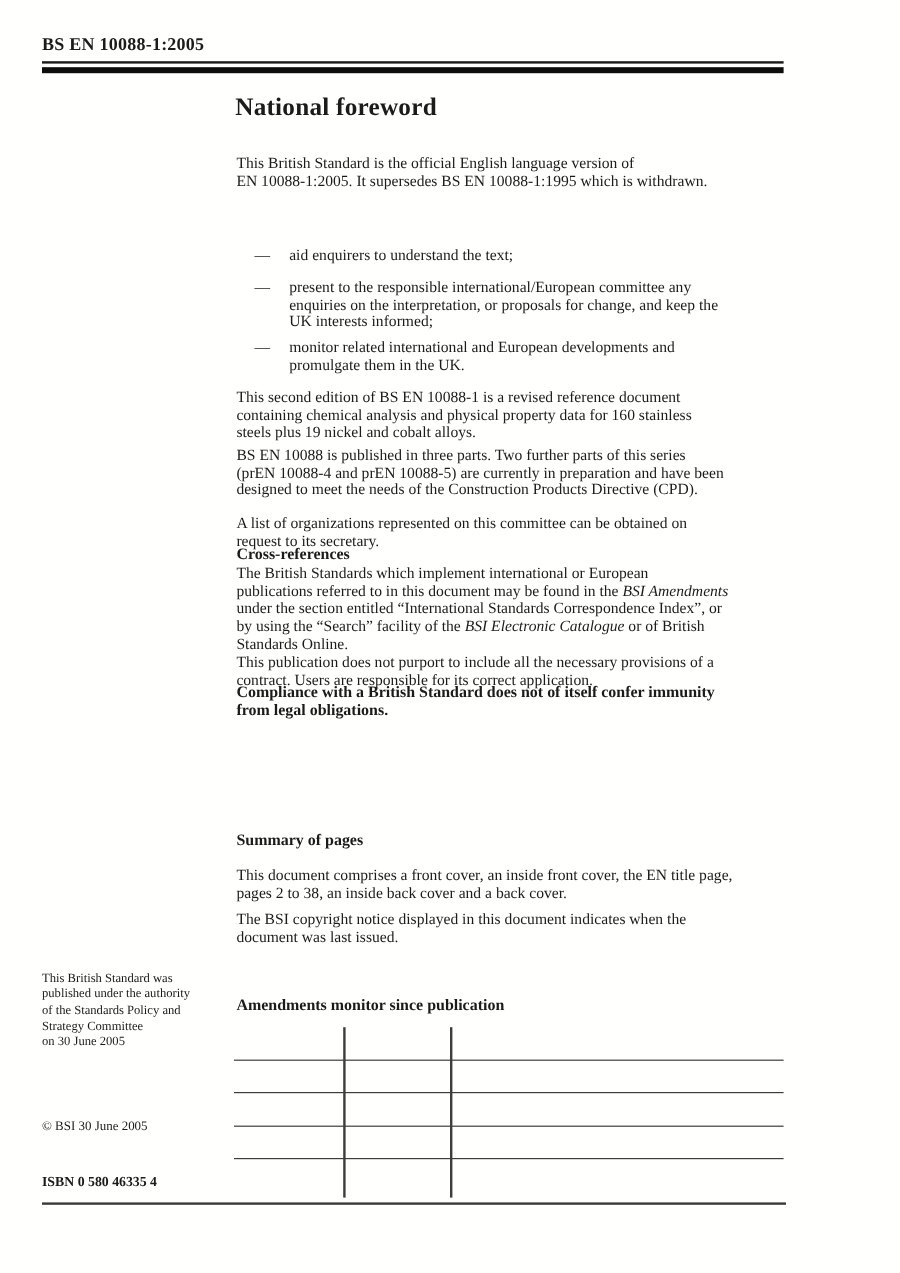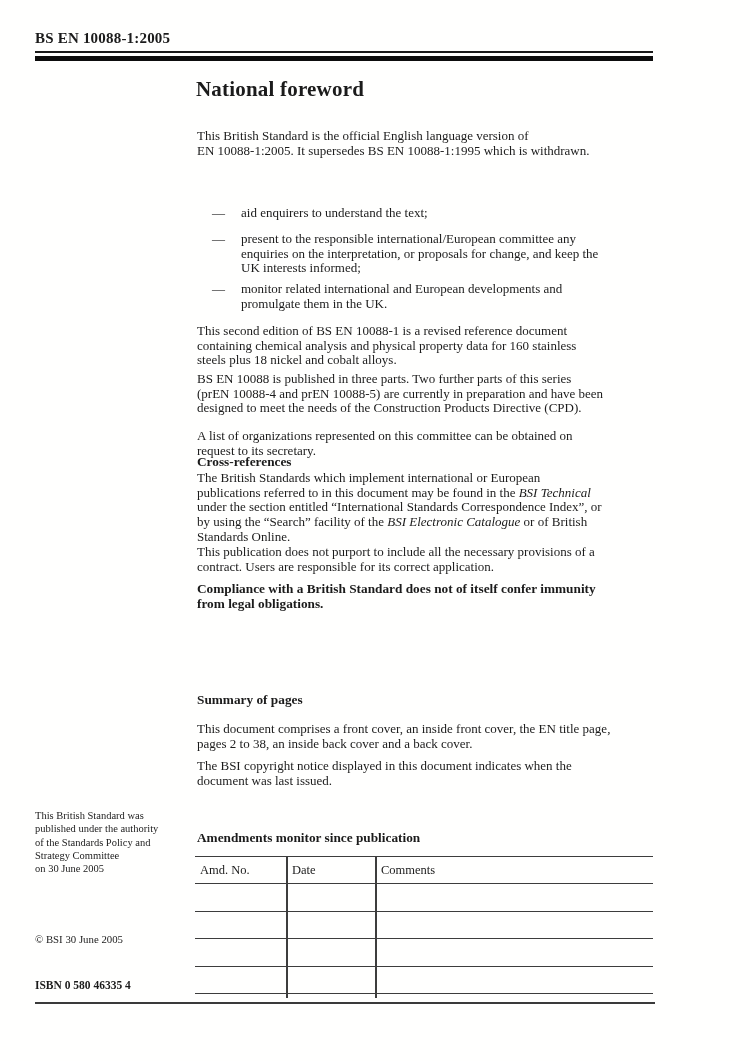--- a/index.html
+++ b/index.html
@@ -46,21 +46,21 @@
   .bullet-2          { top: 232px; }
   .bullet-3          { top: 282px; }
   .bullet-dash       { flex: 0 0 29px; }
   .bullet-text       { flex: 1; }
   .p-second-edition  { top: 324px; }
   .p-three-parts     { top: 372px; }
   .p-org-list        { top: 429px; }
   .h-crossref        { top: 454px; }
   .p-crossref        { top: 471px; }
   .p-provisions      { top: 545px; }
-  .p-compliance      { top: 582px; }
+  .p-compliance      { top: 570px; }
   .h-summary         { top: 692px; }
   .p-summary         { top: 722px; }
   .p-copyright-note  { top: 759px; }
 
   .amend-heading {
     left: 197px; top: 830px;
     font-size: 13.3px; font-weight: bold;
   }
   .amend-table {
     left: 195px; top: 856px;
@@ -125,53 +125,48 @@
 UK interests informed;</span>
   </div>
   <div class="abs bullet-item bullet-3">
     <span class="bullet-dash">—</span>
     <span class="bullet-text preline">monitor related international and European developments and
 promulgate them in the UK.</span>
   </div>
 
   <p class="abs para preline p-second-edition" style="margin:0;">This second edition of BS EN 10088-1 is a revised reference document
 containing chemical analysis and physical property data for 160 stainless
-steels plus 18 nickel and cobalt alloys.</p>
+steels plus 19 nickel and cobalt alloys.</p>
   <p class="abs para preline p-three-parts" style="margin:0;">BS EN 10088 is published in three parts. Two further parts of this series
 (prEN 10088-4 and prEN 10088-5) are currently in preparation and have been
 designed to meet the needs of the Construction Products Directive (CPD).</p>
   <p class="abs para preline p-org-list" style="margin:0;">A list of organizations represented on this committee can be obtained on
 request to its secretary.</p>
 
   <h2 class="abs subhead h-crossref" style="margin:0;">Cross-references</h2>
   <p class="abs para preline p-crossref" style="margin:0;"><span>The British Standards which implement international or European
-publications referred to in this document may be found in the </span><i>BSI Technical</i><span>
+publications referred to in this document may be found in the </span><i>BSI Amendments</i><span>
 under the section entitled “International Standards Correspondence Index”, or
 by using the “Search” facility of the </span><i>BSI Electronic Catalogue</i><span> or of British
 Standards Online.</span></p>
 
   <p class="abs para preline p-provisions" style="margin:0;">This publication does not purport to include all the necessary provisions of a
 contract. Users are responsible for its correct application.</p>
   <p class="abs para bold preline p-compliance" style="margin:0;">Compliance with a British Standard does not of itself confer immunity
 from legal obligations.</p>
 
   <h2 class="abs subhead h-summary" style="margin:0;">Summary of pages</h2>
   <p class="abs para preline p-summary" style="margin:0;">This document comprises a front cover, an inside front cover, the EN title page,
 pages 2 to 38, an inside back cover and a back cover.</p>
   <p class="abs para preline p-copyright-note" style="margin:0;">The BSI copyright notice displayed in this document indicates when the
 document was last issued.</p>
 
   <h2 class="abs amend-heading" style="margin:0;">Amendments monitor since publication</h2>
 
   <div class="abs amend-table">
-    <div class="amend-row header">
-      <div class="amend-cell first">Amd. No.</div>
-      <div class="amend-cell">Date</div>
-      <div class="amend-cell">Comments</div>
-    </div>
     <div>
         <div class="amend-row empty">
           <div class="amend-cell first"></div>
           <div class="amend-cell"></div>
           <div class="amend-cell"></div>
         </div>
         <div class="amend-row empty">
           <div class="amend-cell first"></div>
           <div class="amend-cell"></div>
           <div class="amend-cell"></div>

